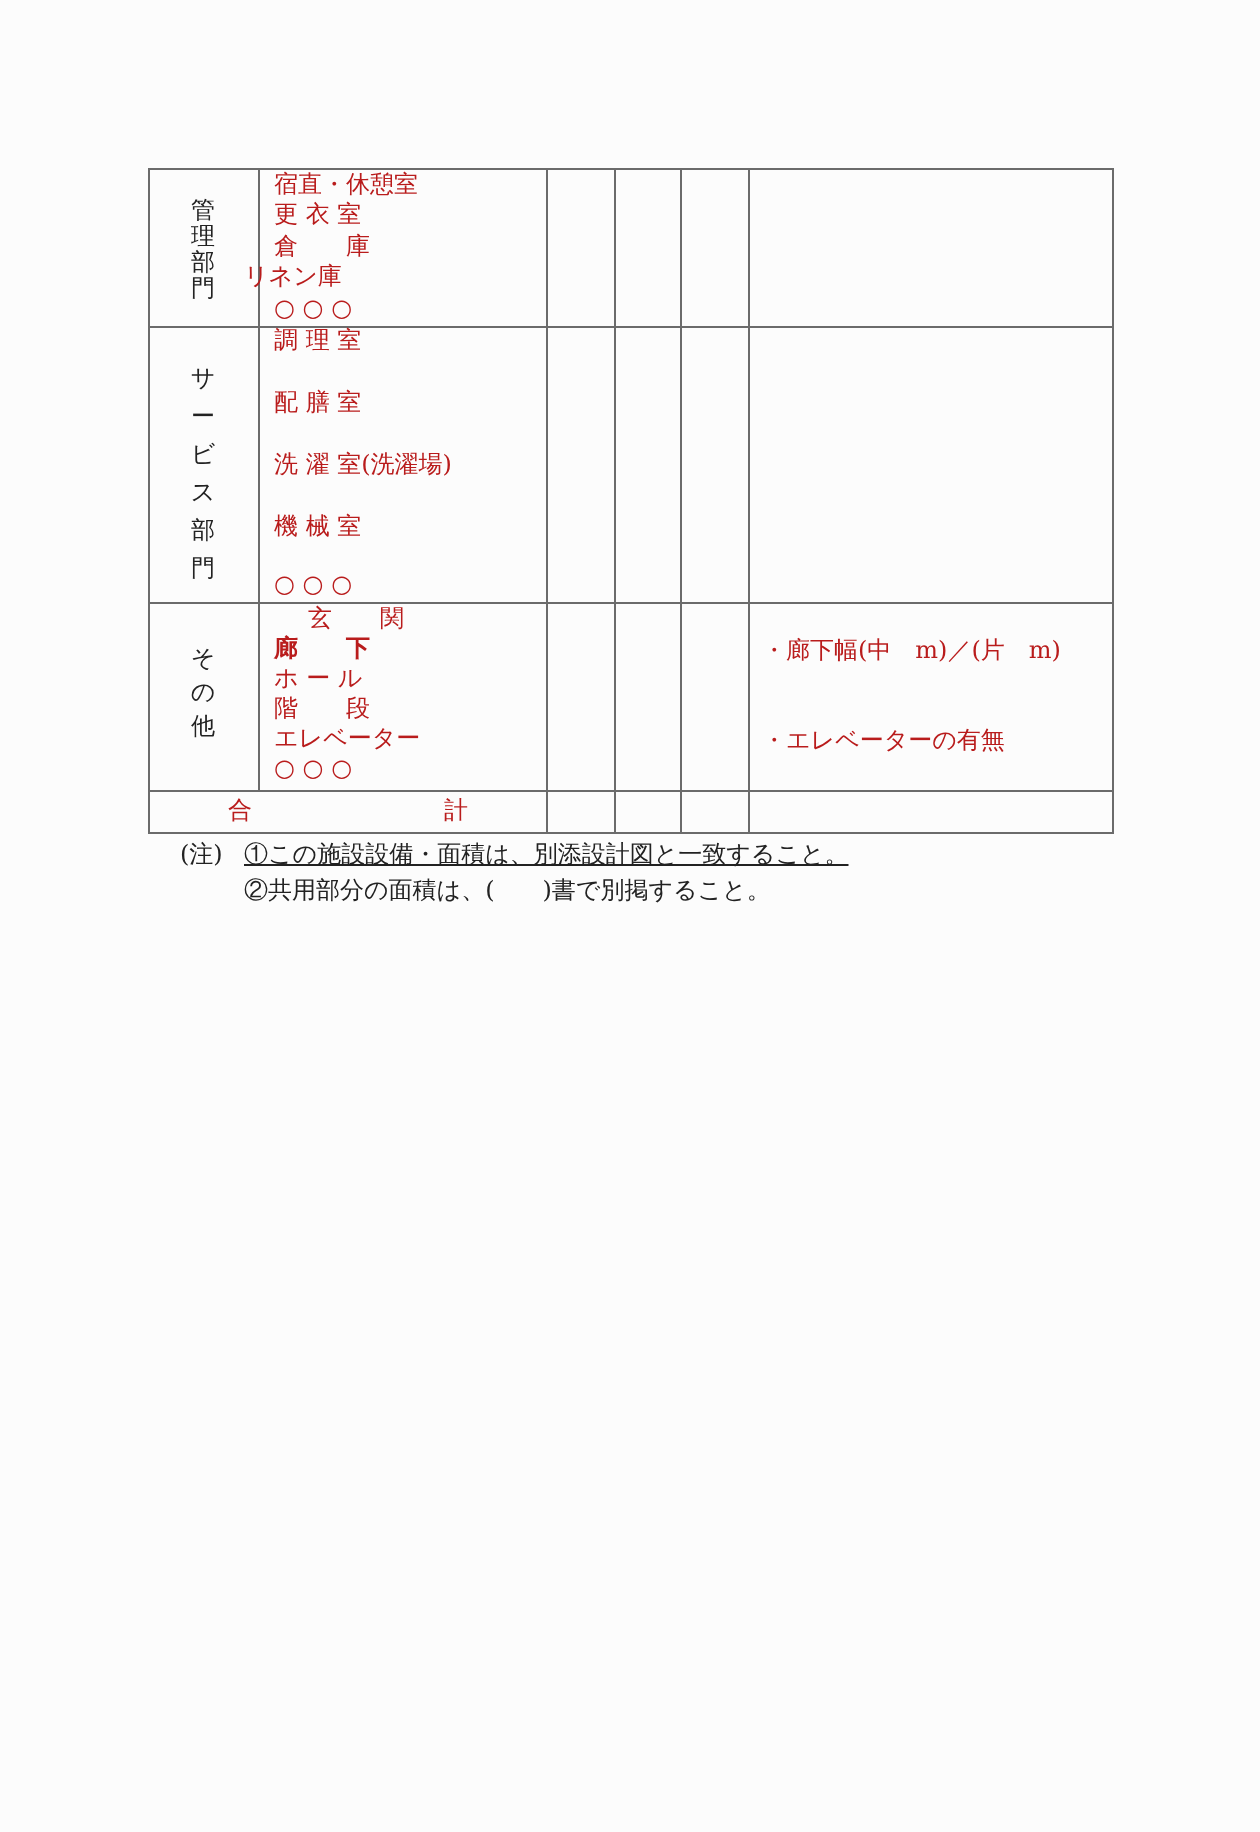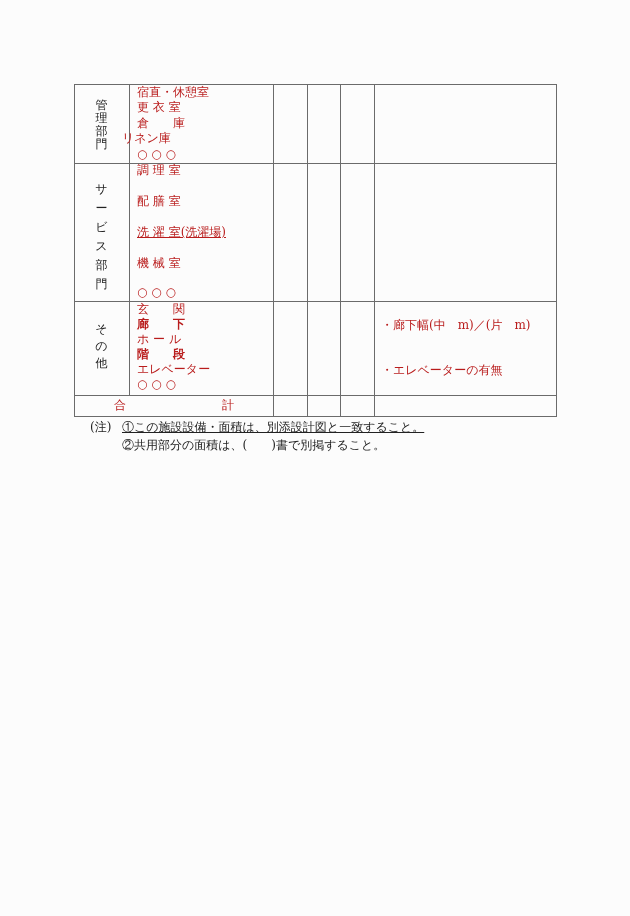--- a/index.html
+++ b/index.html
@@ -65,33 +65,33 @@
   <div class="vert" style="top:180px; line-height:19px;">
     <span>サ</span>
     <span>ー</span>
     <span>ビ</span>
     <span>ス</span>
     <span>部</span>
     <span>門</span>
   </div>
   <div class="txt" style="left:137px; top:163px;">調 理 室</div>
   <div class="txt" style="left:137px; top:194px;">配 膳 室</div>
-  <div class="txt" style="left:137px; top:225px;text-decoration:underline;">洗 濯 室(洗濯場)</div>
+  <div class="txt" style="left:137px; top:225px;">洗 濯 室(洗濯場)</div>
   <div class="txt" style="left:137px; top:256px;">機 械 室</div>
   <div class="txt" style="left:137px; top:285px;">○ ○ ○</div>
 
   <div class="vert" style="top:321px; line-height:17px;">
     <span>そ</span>
     <span>の</span>
     <span>他</span>
   </div>
-  <div class="txt" style="left:137px; top:302px;">玄　　関</div>
+  <div class="txt" style="left:154px; top:302px;">玄　　関</div>
   <div class="txt" style="left:137px; top:317px;font-weight:bold;">廊　　下</div>
   <div class="txt" style="left:137px; top:332px;">ホ ー ル</div>
-  <div class="txt" style="left:137px; top:347px;font-weight:bold;">階　　段</div>
+  <div class="txt" style="left:137px; top:347px;">階　　段</div>
   <div class="txt" style="left:137px; top:362px;">エレベーター</div>
   <div class="txt" style="left:137px; top:377px;">○ ○ ○</div>
 
   <div class="txt" style="left:381px; top:318px;">・廊下幅(中　m)／(片　m)</div>
   <div class="txt" style="left:381px; top:363px;">・エレベーターの有無</div>
 
   <div class="txt" style="left:114px; top:398px;">合</div>
   <div class="txt" style="left:222px; top:398px;">計</div>
 </div>
 

